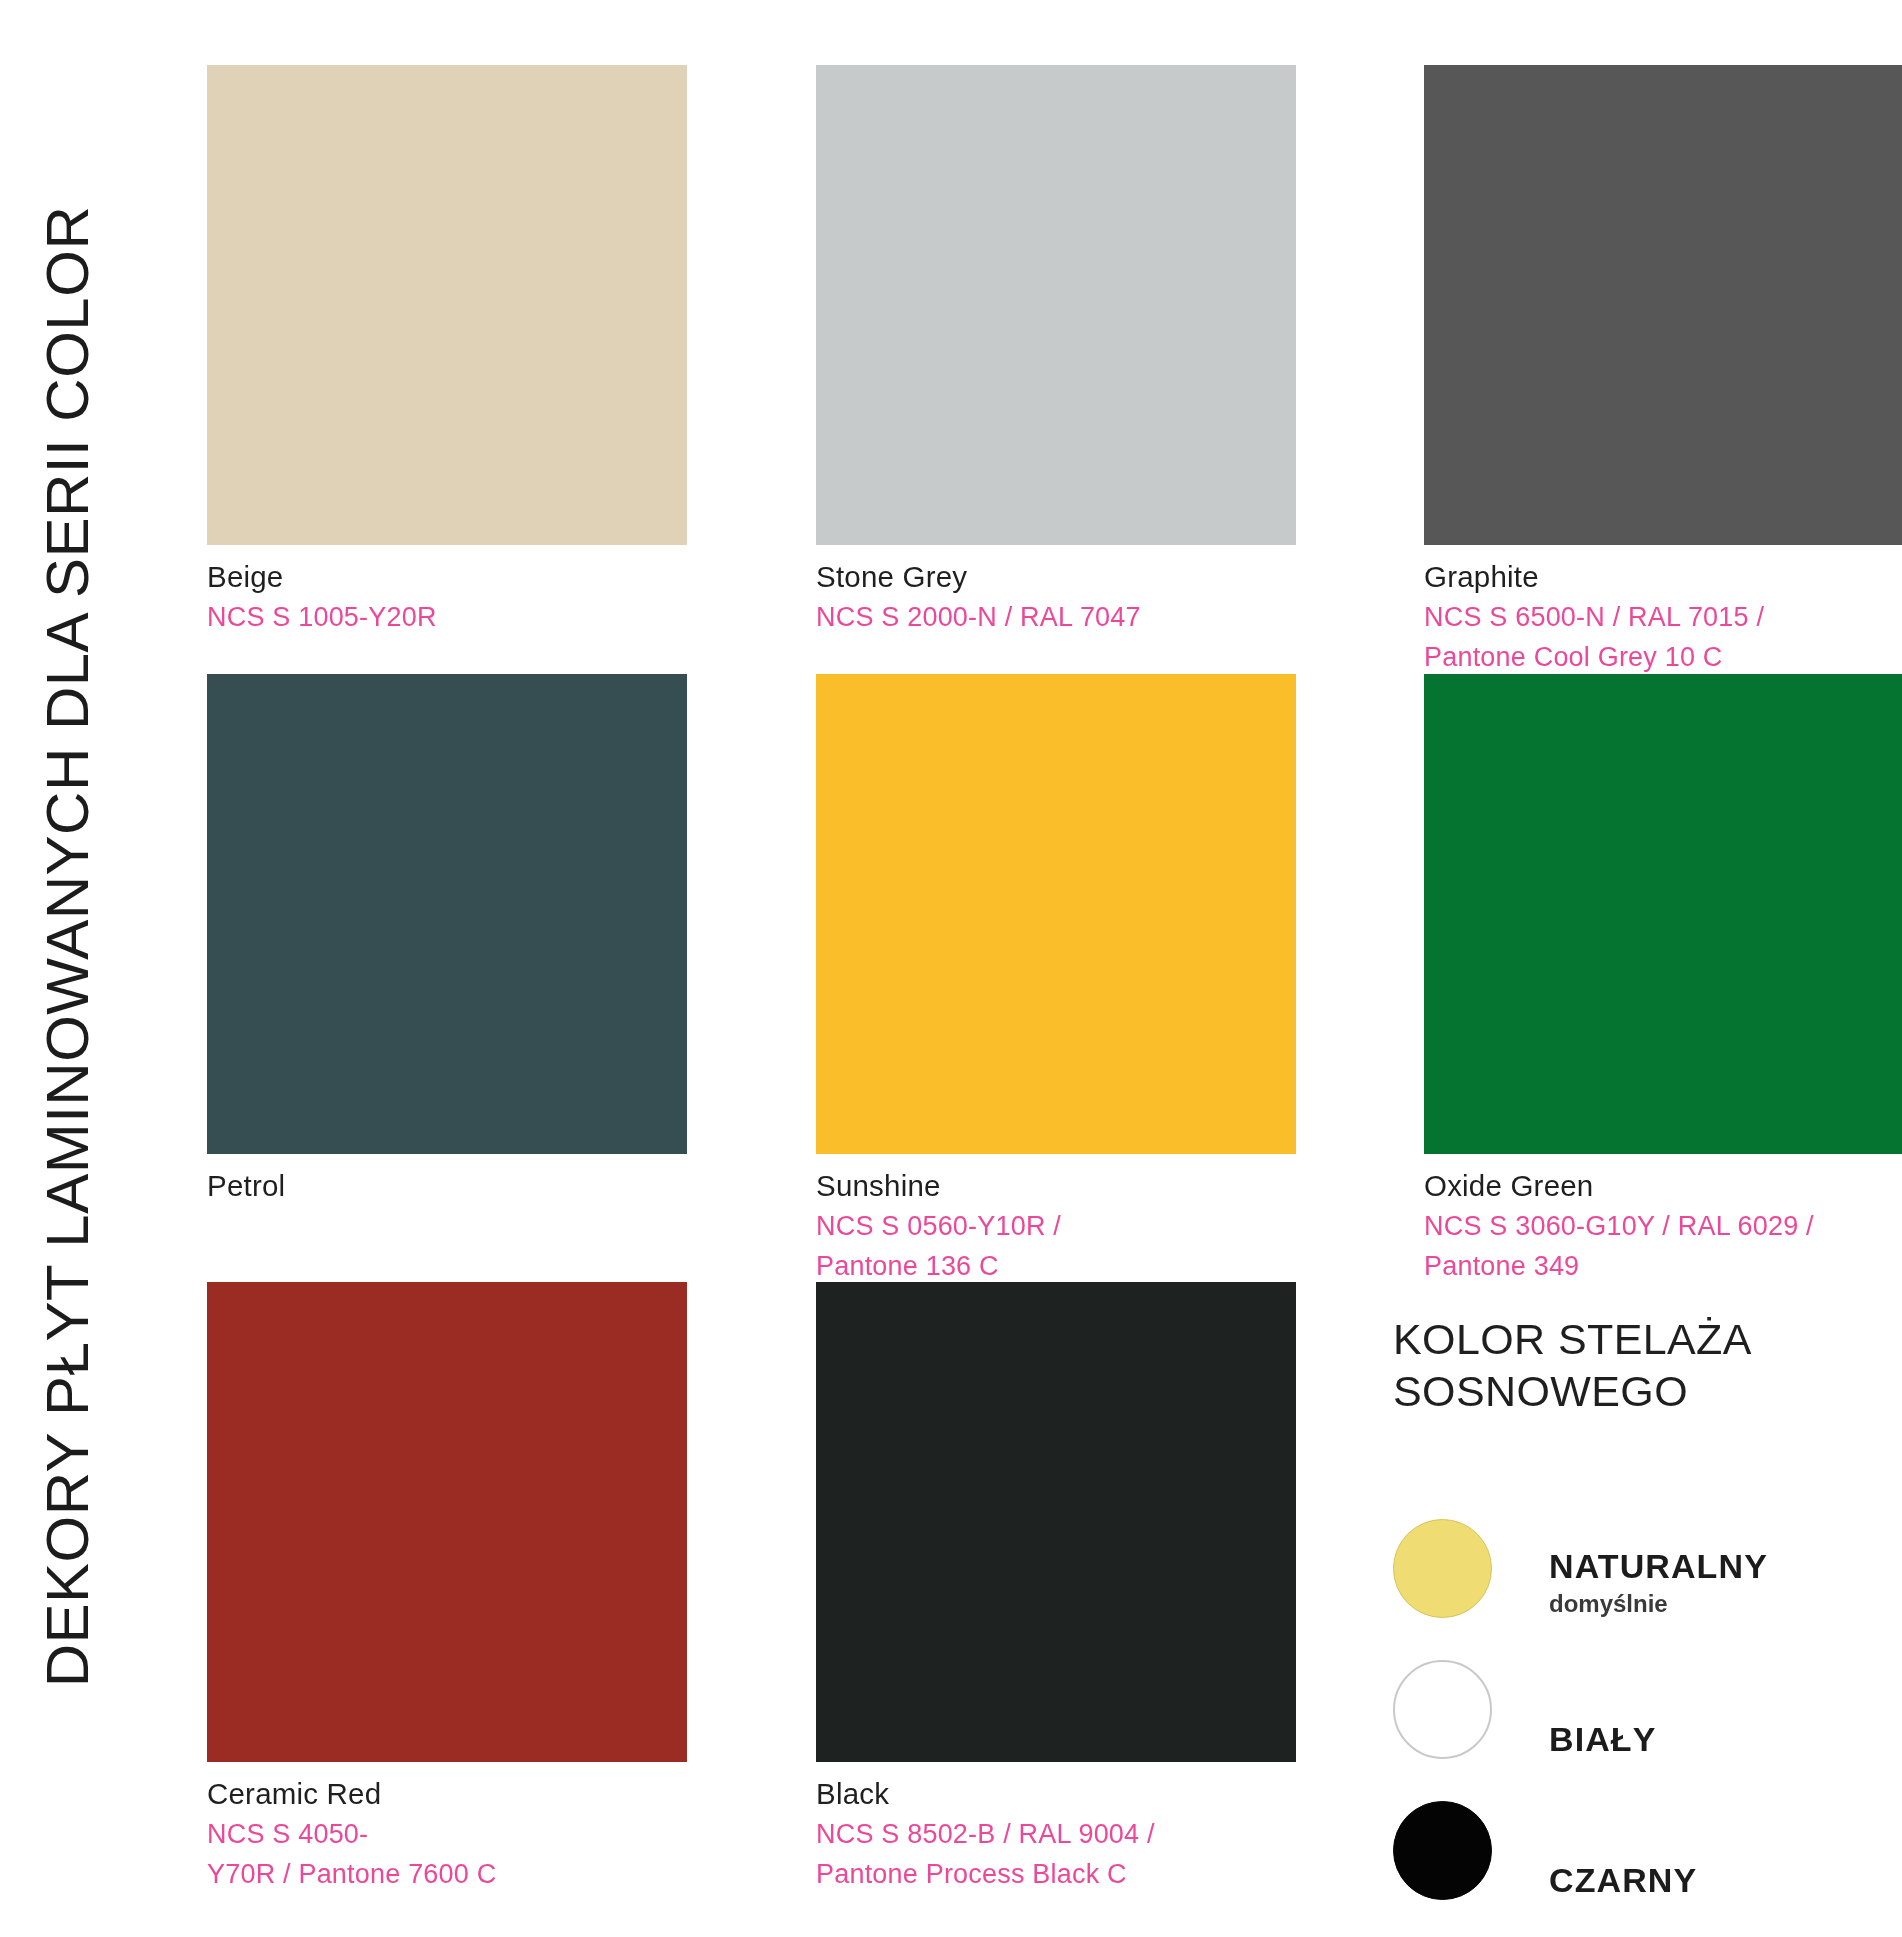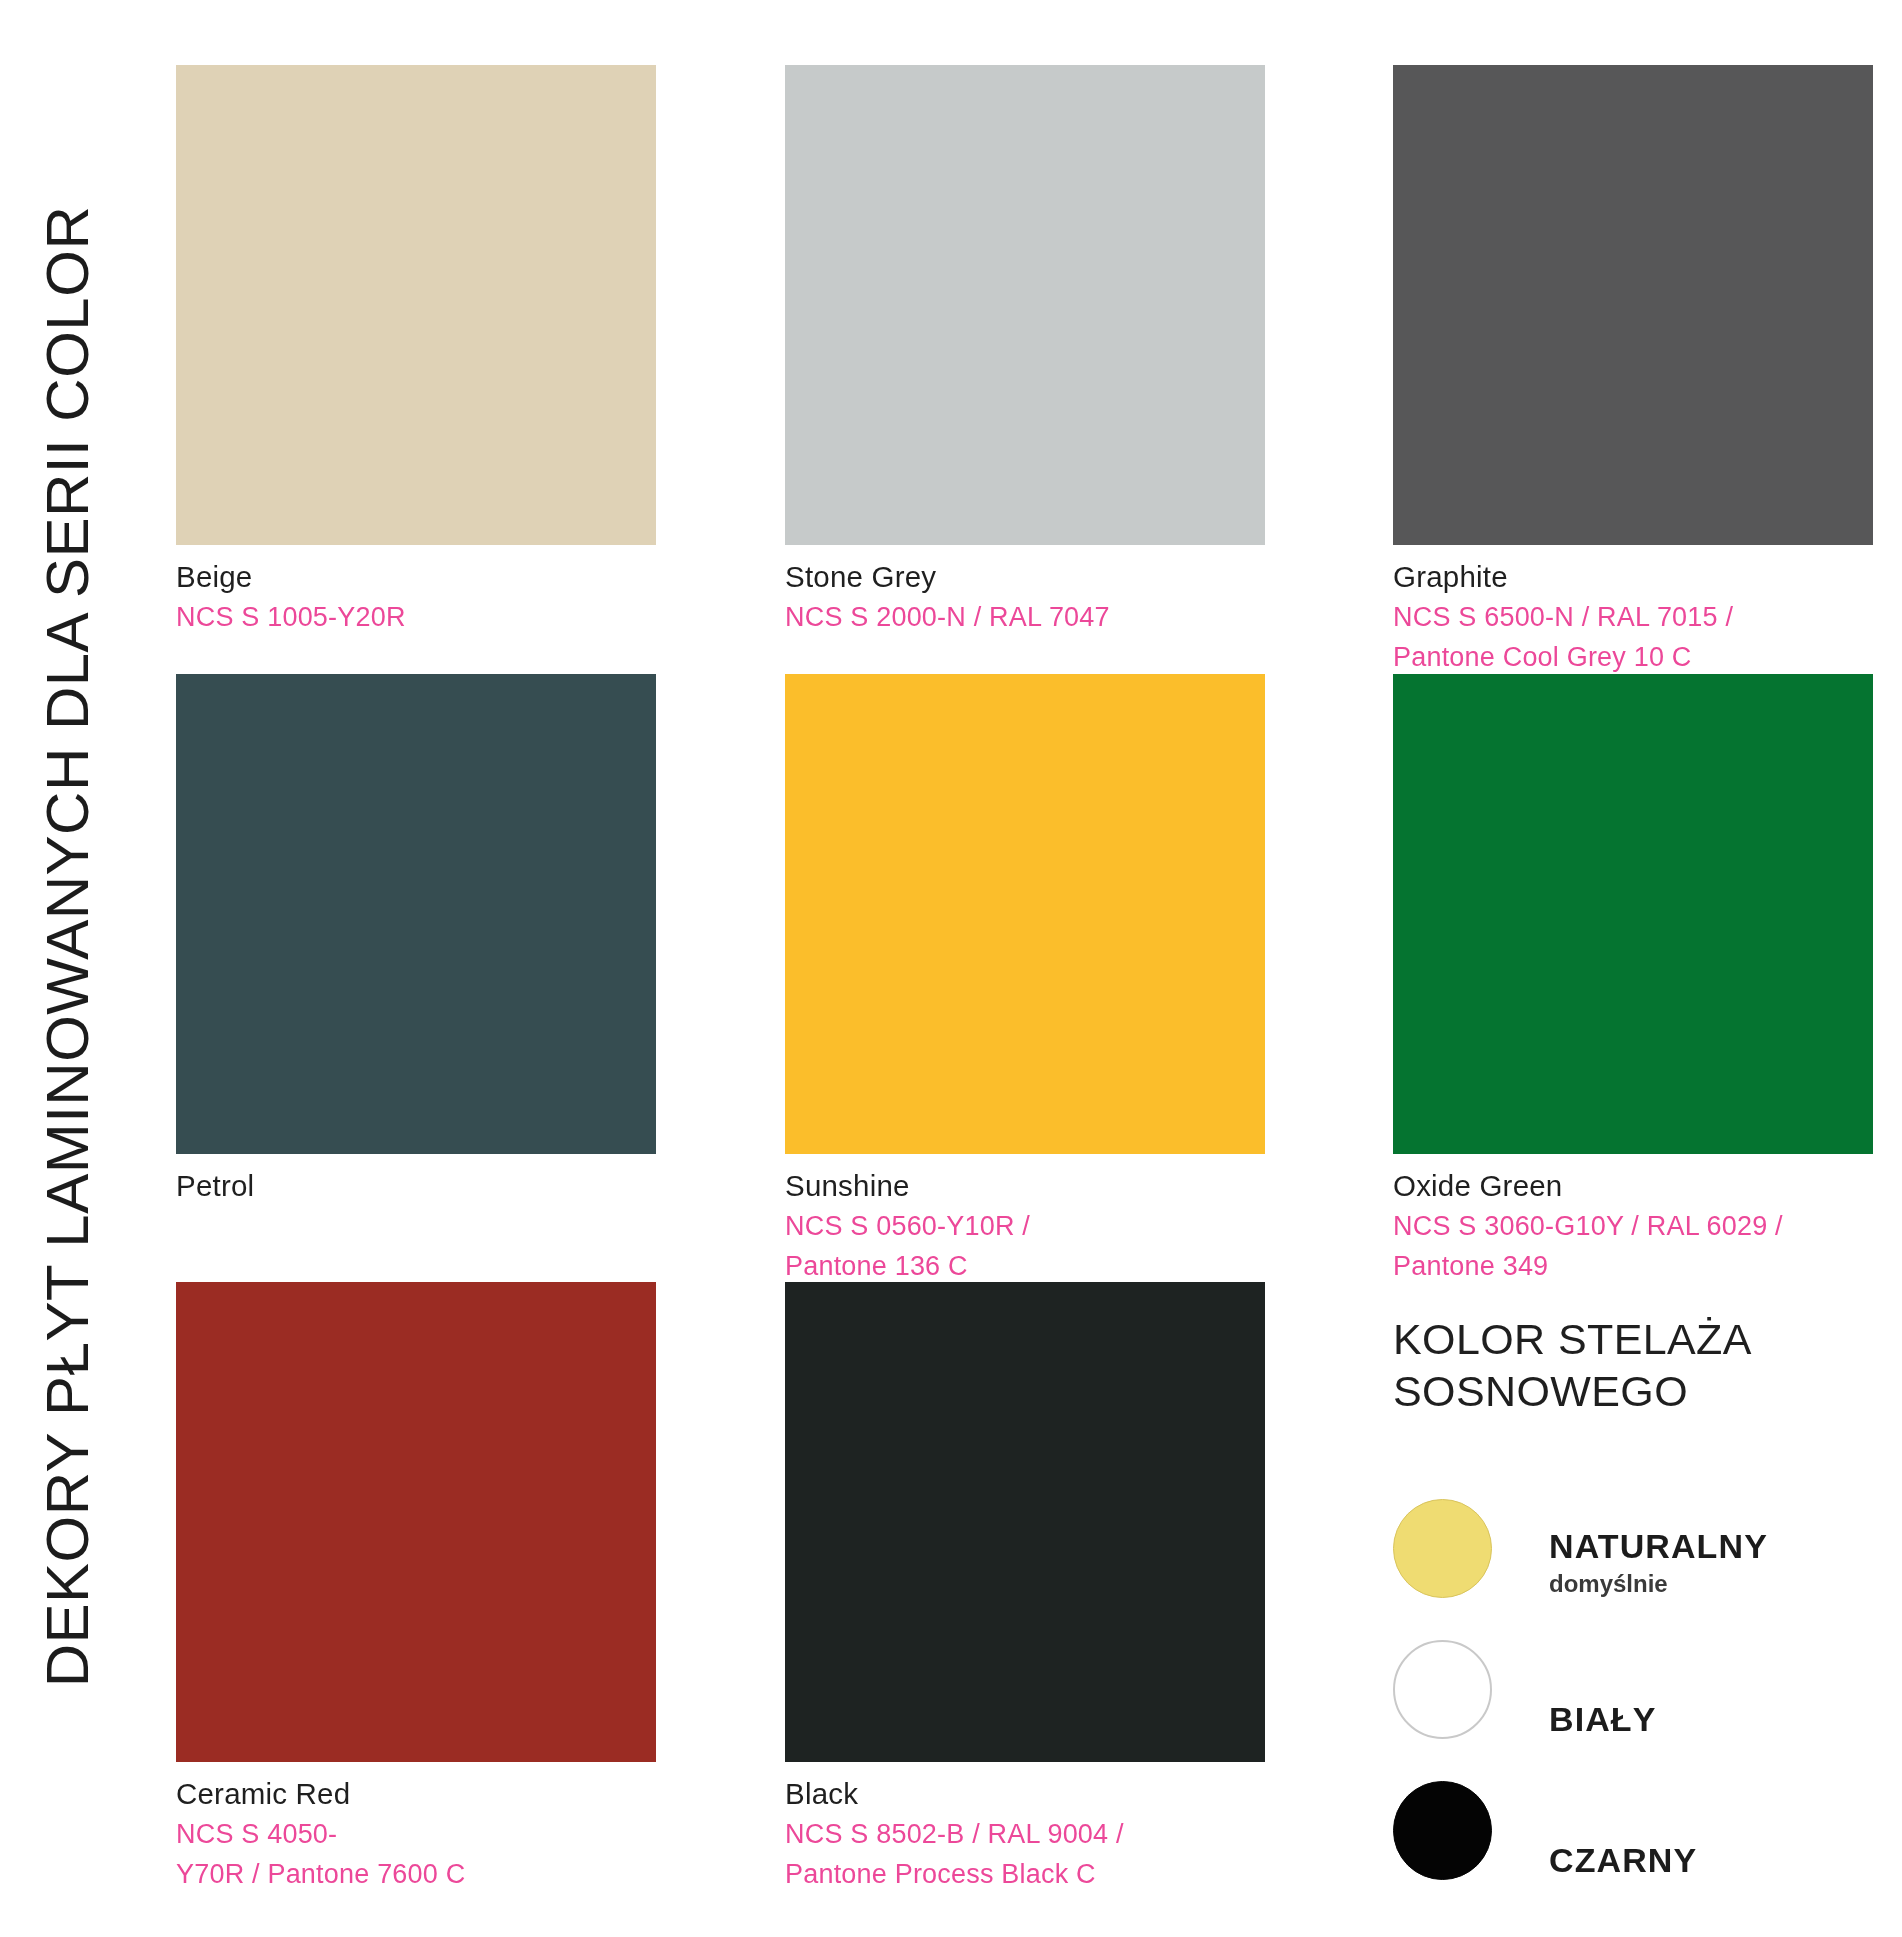--- a/index.html
+++ b/index.html
@@ -54,20 +54,21 @@
     position: absolute;
     left: 176px;
     top: 65px;
     width: 1702px;
     height: 1864px;
   }
 
   .cell {
     position: absolute;
     width: 424px;
+    margin-left: 31px;
   }
   .cell.col1 { left: 0px; }
   .cell.col2 { left: 609px; }
   .cell.col3 { left: 1217px; }
   .cell.row1 { top: 0px; }
   .cell.row2 { top: 609px; }
   .cell.row3 { top: 1217px; }
 
   .swatch {
     width: 480px;
@@ -101,21 +102,21 @@
     left: 1393px;
     top: 1313px;
     width: 504px;
   }
   .legend-title {
     font-size: 43px;
     line-height: 52px;
     color: #1f1f1f;
     letter-spacing: 0.4px;
     font-weight: 400;
-    margin-bottom: 40px;
+    margin-bottom: 60px;
     font-family: "Liberation Sans", sans-serif;
   }
   .legend-title span { display: block; }
 
   .legend-row {
     display: flex;
     align-items: flex-end;
     height: 141px;
   }
   .dot {

